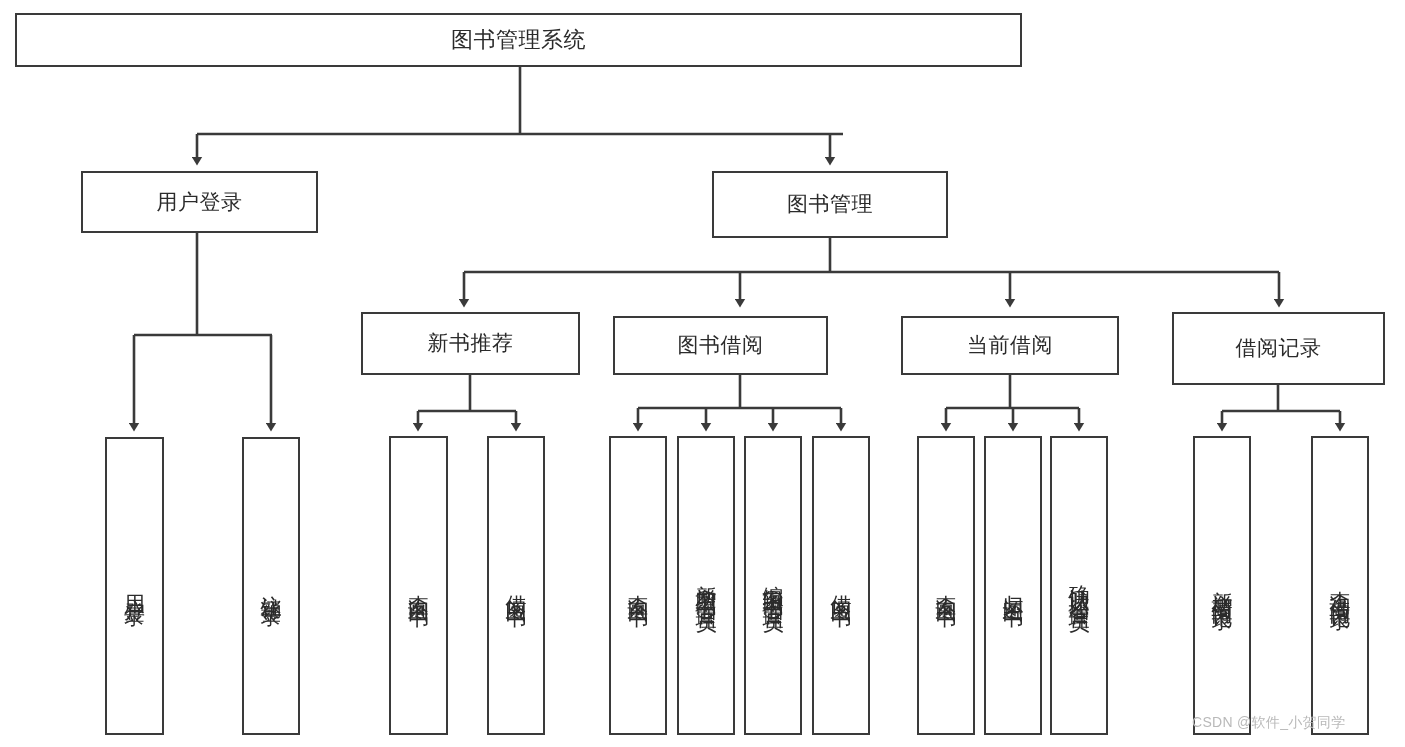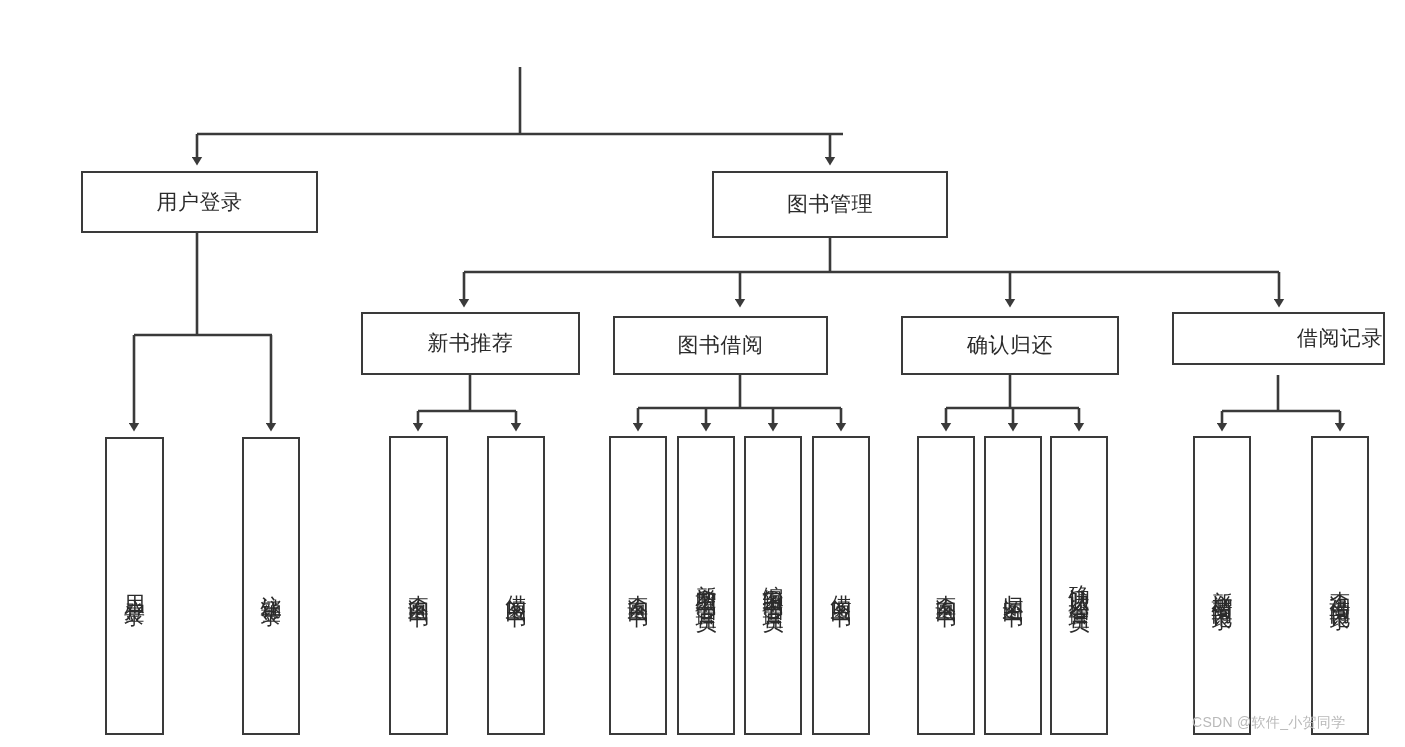--- a/index.html
+++ b/index.html
@@ -119,38 +119,41 @@
       <path d="M1013,408 L1013,424" marker-end="url(#arrow)"></path>
       <path d="M1079,408 L1079,424" marker-end="url(#arrow)"></path>
 
       <path d="M1278,375 L1278,411"></path>
       <path d="M1222,411 L1340,411"></path>
       <path d="M1222,411 L1222,424" marker-end="url(#arrow)"></path>
       <path d="M1340,411 L1340,424" marker-end="url(#arrow)"></path>
     </g>
   </svg>
 
+  <div class="node horiz root" style="left:15px; top:13px; width:1007px; height:54px;">
+    <span class="label">图书管理系统</span>
+  </div>
 
   <div class="node horiz" style="left:81px; top:171px; width:237px; height:62px;">
     <span class="label">用户登录</span>
   </div>
   <div class="node horiz" style="left:712px; top:171px; width:236px; height:67px;">
     <span class="label">图书管理</span>
   </div>
 
   <div class="node horiz" style="left:361px; top:312px; width:219px; height:63px;align-items:center;">
     <span class="label">新书推荐</span>
   </div>
   <div class="node horiz" style="left:613px; top:316px; width:215px; height:59px;">
     <span class="label">图书借阅</span>
   </div>
   <div class="node horiz" style="left:901px; top:316px; width:218px; height:59px;">
-    <span class="label">确认归还</span>
-  </div>
-  <div class="node horiz" style="left:1172px; top:312px; width:213px; height:53px;justify-content:flex-end;">
+    <span class="label">当前借阅</span>
+  </div>
+  <div class="node horiz" style="left:1172px; top:312px; width:213px; height:73px;">
     <span class="label">借阅记录</span>
   </div>
 
   <div class="node vert" style="left:105px; top:437px; width:59px; height:298px;">
     <span class="label">用户登录</span>
   </div>
   <div class="node vert" style="left:242px; top:437px; width:58px; height:298px;">
     <span class="label">注销登录</span>
   </div>
 

